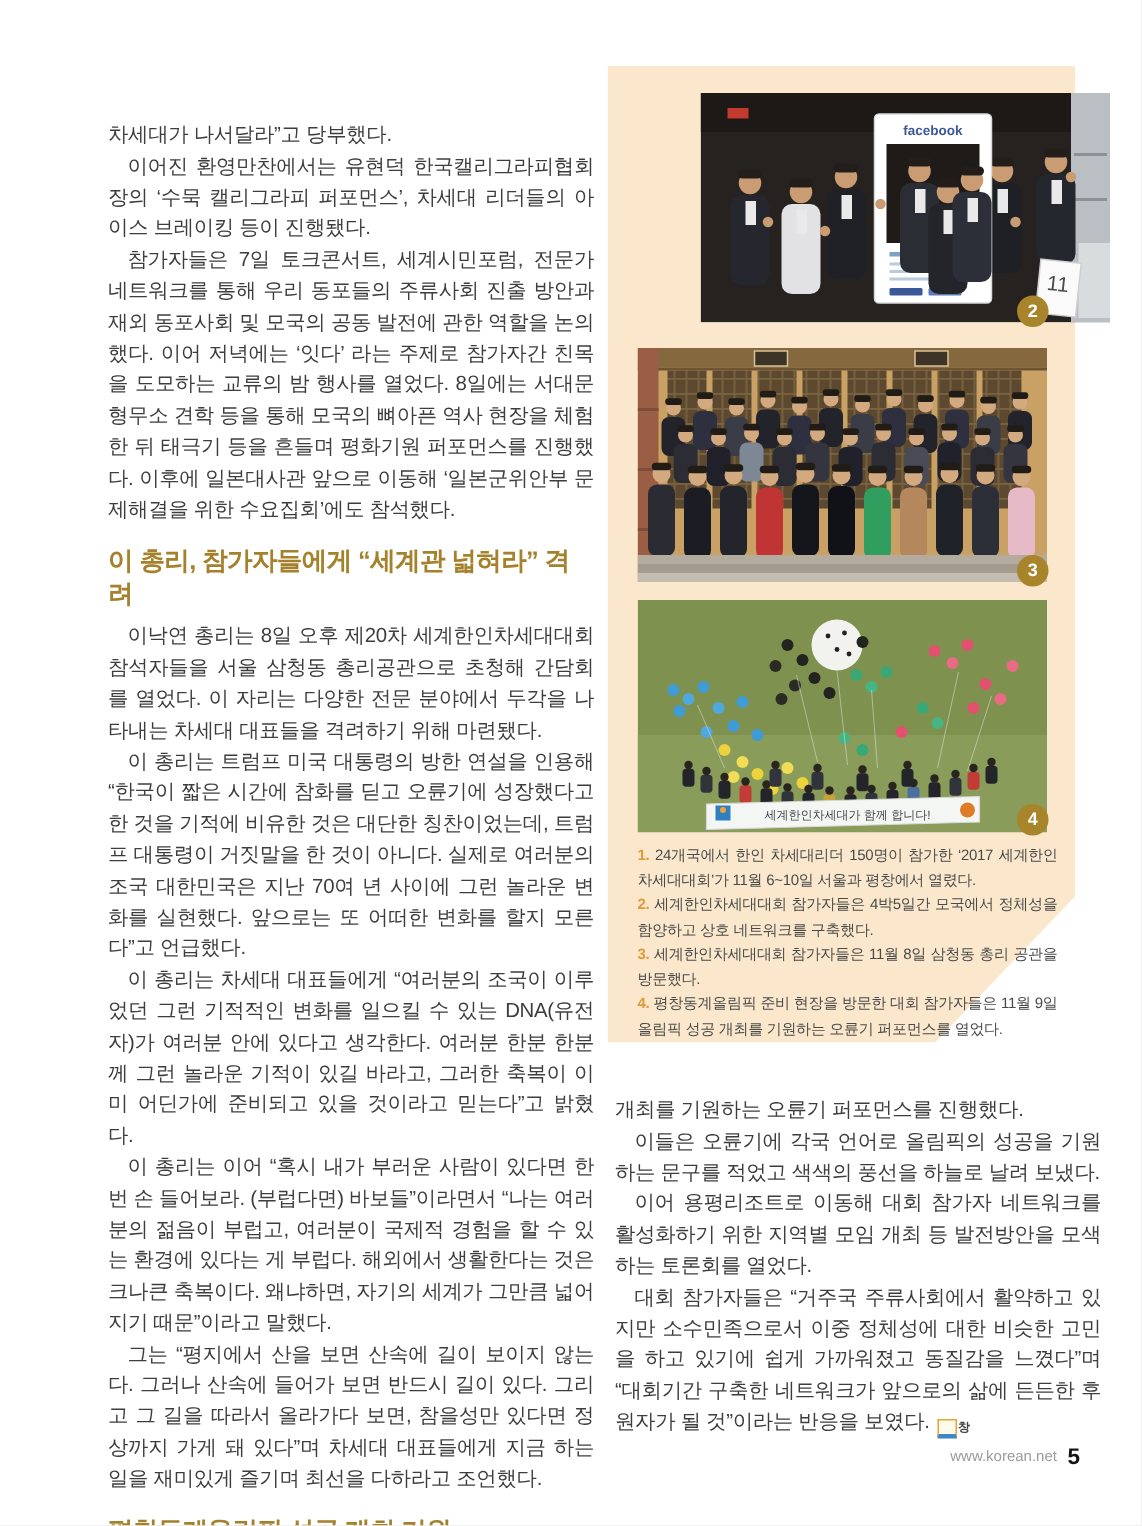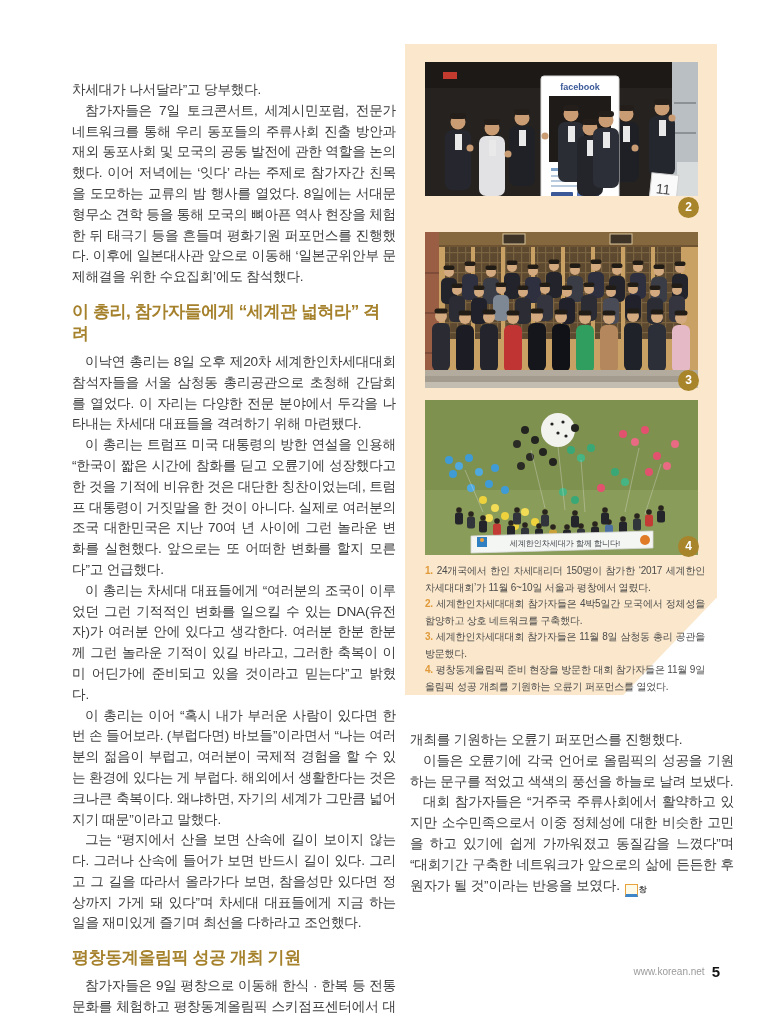--- a/index.html
+++ b/index.html
@@ -27,21 +27,21 @@
   }
   
   .photo-panel{
     position:absolute; left:405px; top:44px; width:312px; height:651px;
     background:#fbe8cc;
     -webkit-clip-path:polygon(0 0,100% 0,100% 85%,70% 100%,0 100%);
     clip-path:polygon(0 0,100% 0,100% 85%,70% 100%,0 100%);
   }
   .photo{position:absolute; left:425px; width:273px; overflow:hidden;}
   .photo svg{display:block;}
-  .photo-2{top:62px; height:134px;}
+  .photo-2{top:62px; height:153px;margin-left:42px;}
   .photo-3{top:232px; height:156px;}
   .photo-4{top:400px; height:155px;text-align:right;}
   .photo-badge{
     position:absolute; width:21px; height:21px; border-radius:50%;
     background:#a8842b; color:#fff; font-size:12px; font-weight:bold;
     text-align:center; line-height:21px;
   }
   .badge-2{left:678px; top:197px;}
   .badge-3{left:678px; top:370px;}
   .badge-4{left:678px; top:536px;}
@@ -59,34 +59,36 @@
 </style>
 </head>
 <body>
 
 <div class="page">
 
   <div class="photo-panel"></div>
 
   <div class="col col-left">
       <p class="body-para">차세대가 나서달라”고 당부했다.</p>
+      <p class="body-para indent">이어진 환영만찬에서는 유현덕 한국캘리그라피협회장의 ‘수묵 캘리그라피 퍼포먼스’, 차세대 리더들의 아이스 브레이킹 등이 진행됐다.</p>
       <p class="body-para indent">참가자들은 7일 토크콘서트, 세계시민포럼, 전문가 네트워크를 통해 우리 동포들의 주류사회 진출 방안과 재외 동포사회 및 모국의 공동 발전에 관한 역할을 논의했다. 이어 저녁에는 ‘잇다’ 라는 주제로 참가자간 친목을 도모하는 교류의 밤 행사를 열었다. 8일에는 서대문형무소 견학 등을 통해 모국의 뼈아픈 역사 현장을 체험한 뒤 태극기 등을 흔들며 평화기원 퍼포먼스를 진행했다. 이후에 일본대사관 앞으로 이동해 ‘일본군위안부 문제해결을 위한 수요집회’에도 참석했다.</p>
       <h2 class="section-heading">이 총리, 참가자들에게 “세계관 넓혀라” 격려</h2>
       <p class="body-para indent">이낙연 총리는 8일 오후 제20차 세계한인차세대대회 참석자들을 서울 삼청동 총리공관으로 초청해 간담회를 열었다. 이 자리는 다양한 전문 분야에서 두각을 나타내는 차세대 대표들을 격려하기 위해 마련됐다.</p>
       <p class="body-para indent">이 총리는 트럼프 미국 대통령의 방한 연설을 인용해 “한국이 짧은 시간에 참화를 딛고 오륜기에 성장했다고 한 것을 기적에 비유한 것은 대단한 칭찬이었는데, 트럼프 대통령이 거짓말을 한 것이 아니다. 실제로 여러분의 조국 대한민국은 지난 70여 년 사이에 그런 놀라운 변화를 실현했다. 앞으로는 또 어떠한 변화를 할지 모른다”고 언급했다.</p>
       <p class="body-para indent">이 총리는 차세대 대표들에게 “여러분의 조국이 이루었던 그런 기적적인 변화를 일으킬 수 있는 DNA(유전자)가 여러분 안에 있다고 생각한다. 여러분 한분 한분께 그런 놀라운 기적이 있길 바라고, 그러한 축복이 이미 어딘가에 준비되고 있을 것이라고 믿는다”고 밝혔다.</p>
       <p class="body-para indent">이 총리는 이어 “혹시 내가 부러운 사람이 있다면 한 번 손 들어보라. (부럽다면) 바보들”이라면서 “나는 여러분의 젊음이 부럽고, 여러분이 국제적 경험을 할 수 있는 환경에 있다는 게 부럽다. 해외에서 생활한다는 것은 크나큰 축복이다. 왜냐하면, 자기의 세계가 그만큼 넓어지기 때문”이라고 말했다.</p>
       <p class="body-para indent">그는 “평지에서 산을 보면 산속에 길이 보이지 않는다. 그러나 산속에 들어가 보면 반드시 길이 있다. 그리고 그 길을 따라서 올라가다 보면, 참을성만 있다면 정상까지 가게 돼 있다”며 차세대 대표들에게 지금 하는 일을 재미있게 즐기며 최선을 다하라고 조언했다.</p>
       <h2 class="section-heading">평창동계올림픽 성공 개최 기원</h2>
       <p class="body-para indent">참가자들은 9일 평창으로 이동해 한식 · 한복 등 전통문화를 체험하고 평창동계올림픽 스키점프센터에서 대회의 성공</p>
     </div>
 
   <div class="col col-right">
       <p class="body-para">개최를 기원하는 오륜기 퍼포먼스를 진행했다.</p>
       <p class="body-para indent">이들은 오륜기에 각국 언어로 올림픽의 성공을 기원하는 문구를 적었고 색색의 풍선을 하늘로 날려 보냈다.</p>
+      <p class="body-para indent">이어 용평리조트로 이동해 대회 참가자 네트워크를 활성화하기 위한 지역별 모임 개최 등 발전방안을 모색하는 토론회를 열었다.</p>
       <p class="body-para indent">대회 참가자들은 “거주국 주류사회에서 활약하고 있지만 소수민족으로서 이중 정체성에 대한 비슷한 고민을 하고 있기에 쉽게 가까워졌고 동질감을 느꼈다”며 “대회기간 구축한 네트워크가 앞으로의 삶에 든든한 후원자가 될 것”이라는 반응을 보였다.<span class="end-mark">창</span></p>
     </div>
 
   <div class="photo photo-2">
     <svg width="273" height="153" viewBox="0 0 273 153" xmlns="http://www.w3.org/2000/svg">
       <defs>
         <g id="p2m">
           <rect x="-8" y="8" width="26" height="60" rx="7" fill="currentColor"></rect>
           <rect x="2" y="12" width="7" height="16" fill="#e9e9ea"></rect>
           <circle cx="5" cy="0" r="7.5" fill="#c99c74"></circle>

